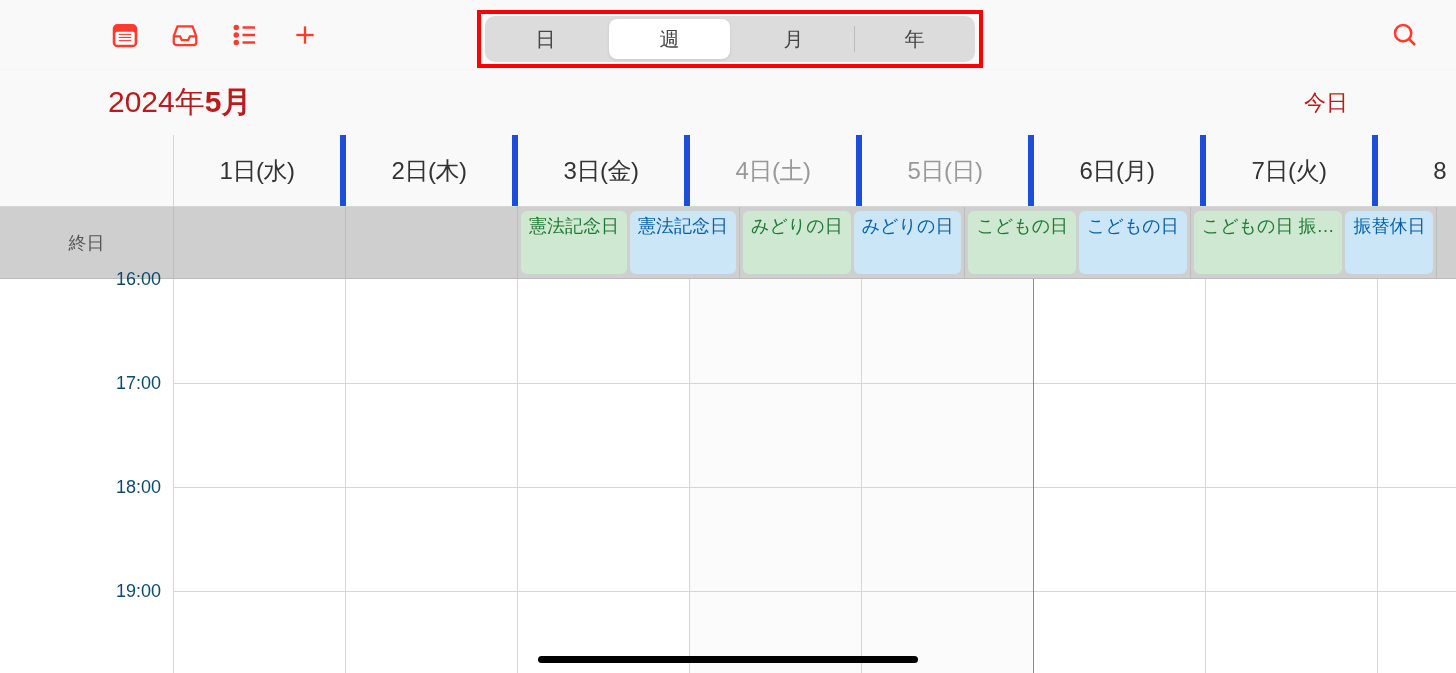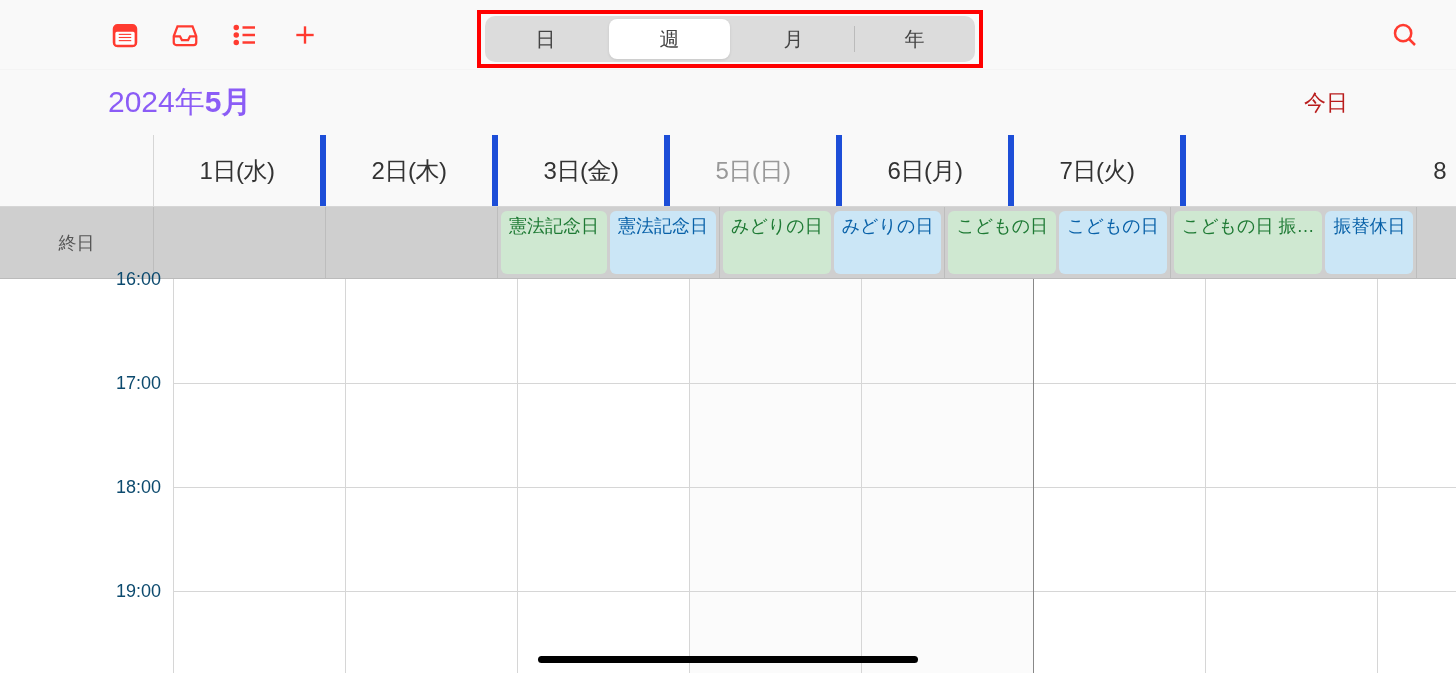--- a/index.html
+++ b/index.html
@@ -82,39 +82,39 @@
 
 .title-row {
   display: flex;
   align-items: center;
   justify-content: space-between;
   padding: 12px 30px 12px 108px;
   background: #f9f9f9;
 }
 .month-title {
   font-size: 30px;
-  color: #8b5cf6;
+  color: #b91c1c;
 }
 .month-title .bold { font-weight: 700; }
 .today-link {
   font-size: 22px;
   color: #b91c1c;
   cursor: pointer;
   margin-right: 78px;
 }
 
 
 .day-header {
   display: flex;
   height: 72px;
   border-bottom: 1px solid #d6d6d6;
   background: #f9f9f9;
 }
 .time-gutter {
-  width: 154px;
+  width: 174px;
   flex-shrink: 0;
 }
 .day-header .time-gutter { border-right: 1px solid #d6d6d6; }
 .day-col-head {
   flex: 0 0 172px;
   border-right: 6px solid #1d4ed8;
   display: flex;
   align-items: center;
   justify-content: center;
   font-size: 24px;
@@ -289,20 +289,23 @@
   <div class="day-col-head">
       <span class="day-label">1日(水)</span>
     </div>
   <div class="day-col-head">
       <span class="day-label">2日(木)</span>
     </div>
   <div class="day-col-head">
       <span class="day-label">3日(金)</span>
     </div>
   <div class="day-col-head weekend">
+      <span class="day-label">4日(土)</span>
+    </div>
+  <div class="day-col-head weekend">
       <span class="day-label">5日(日)</span>
     </div>
   <div class="day-col-head">
       <span class="day-label">6日(月)</span>
     </div>
   <div class="day-col-head">
       <span class="day-label">7日(火)</span>
     </div>
   <div class="day-col-head">
       <span class="day-label">8</span>

